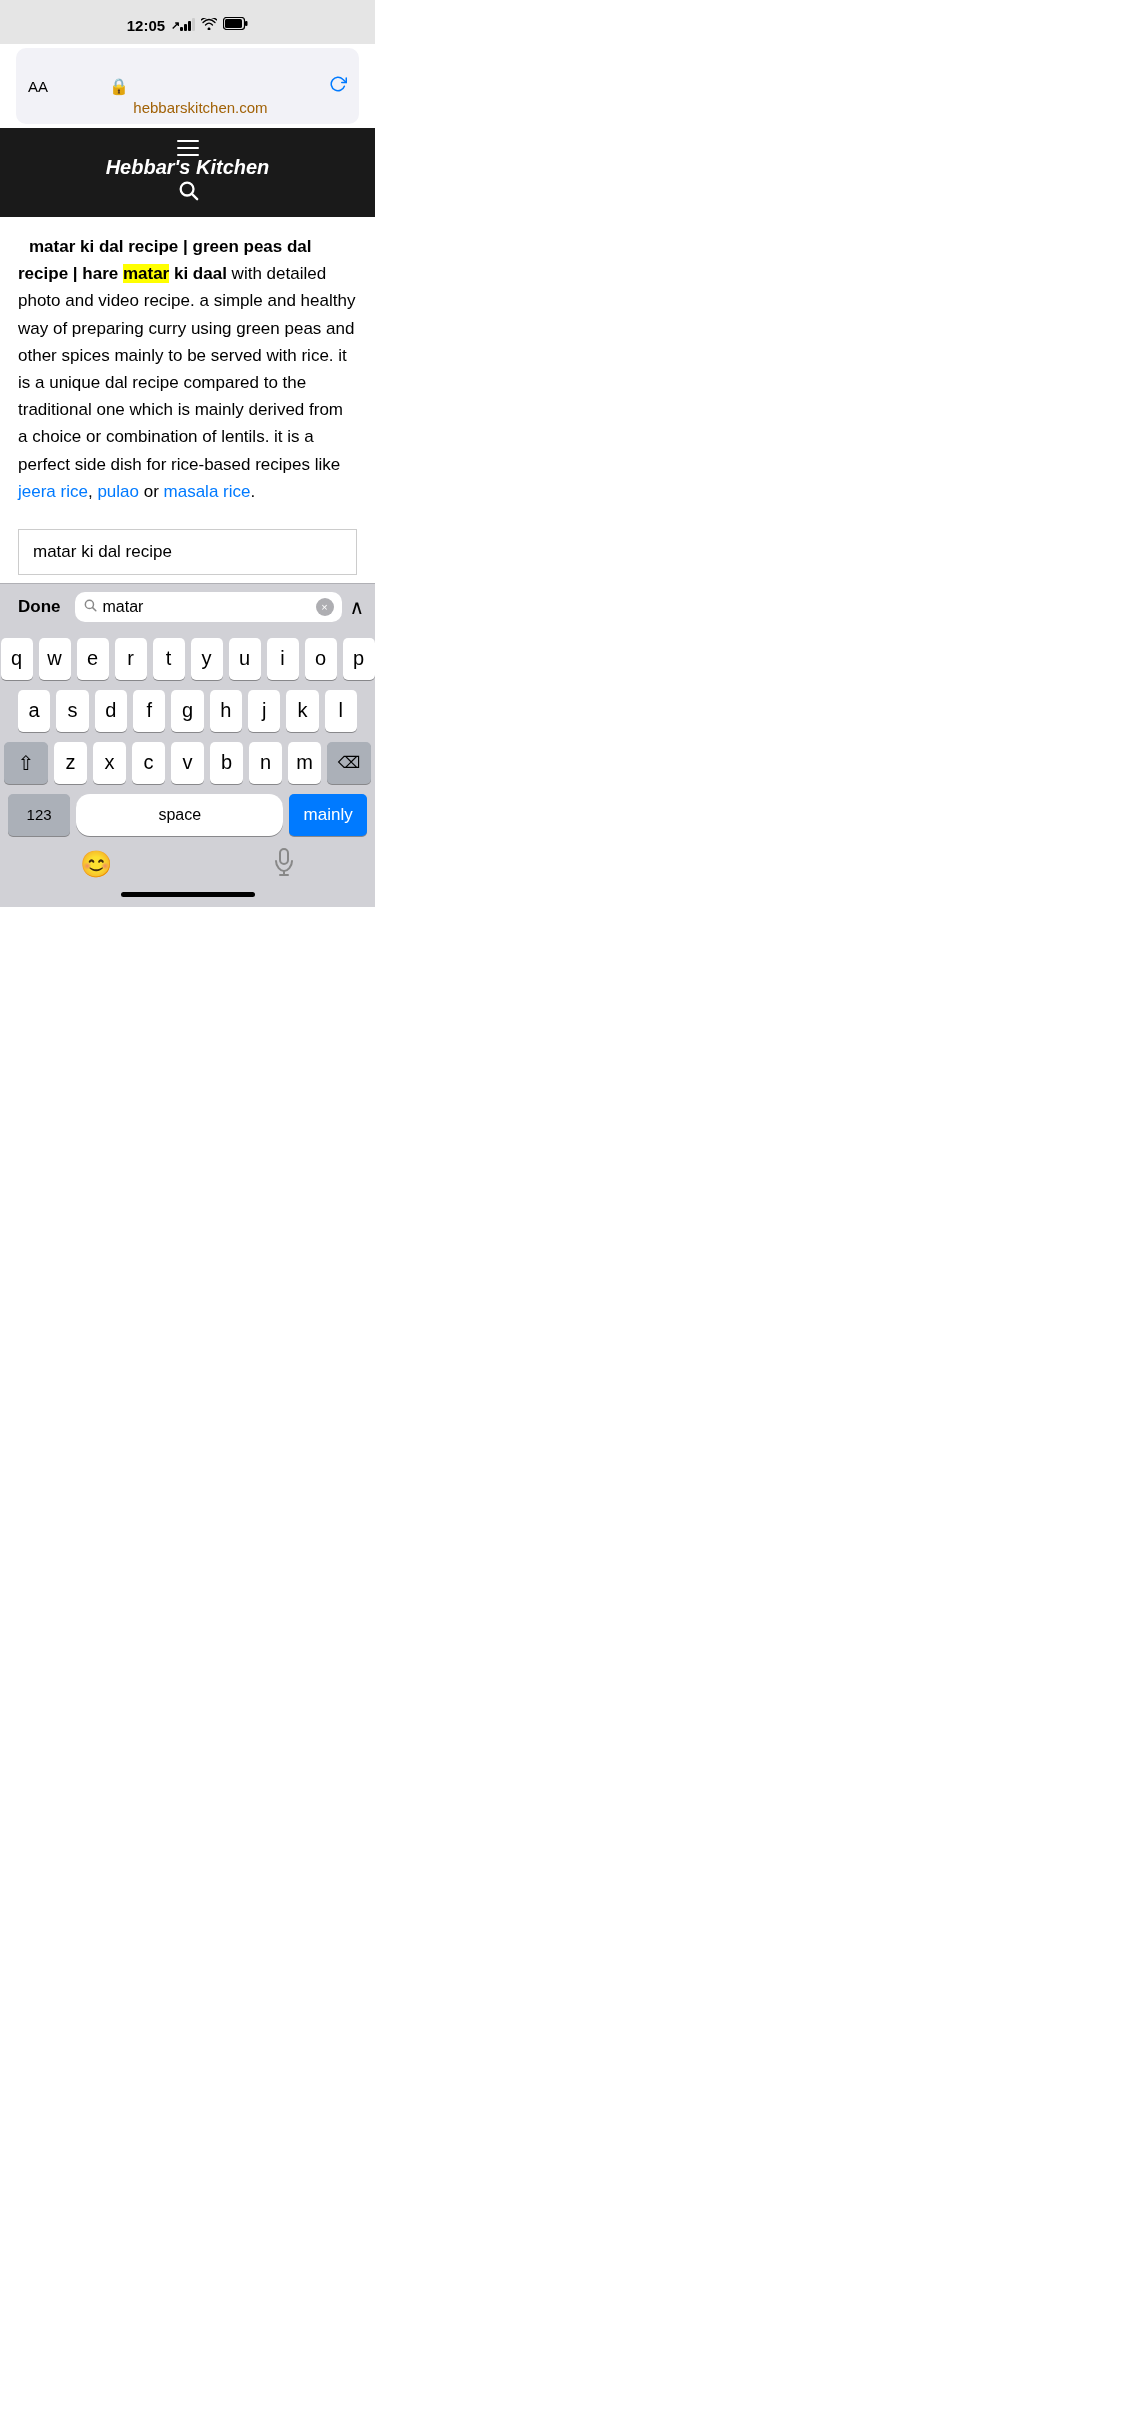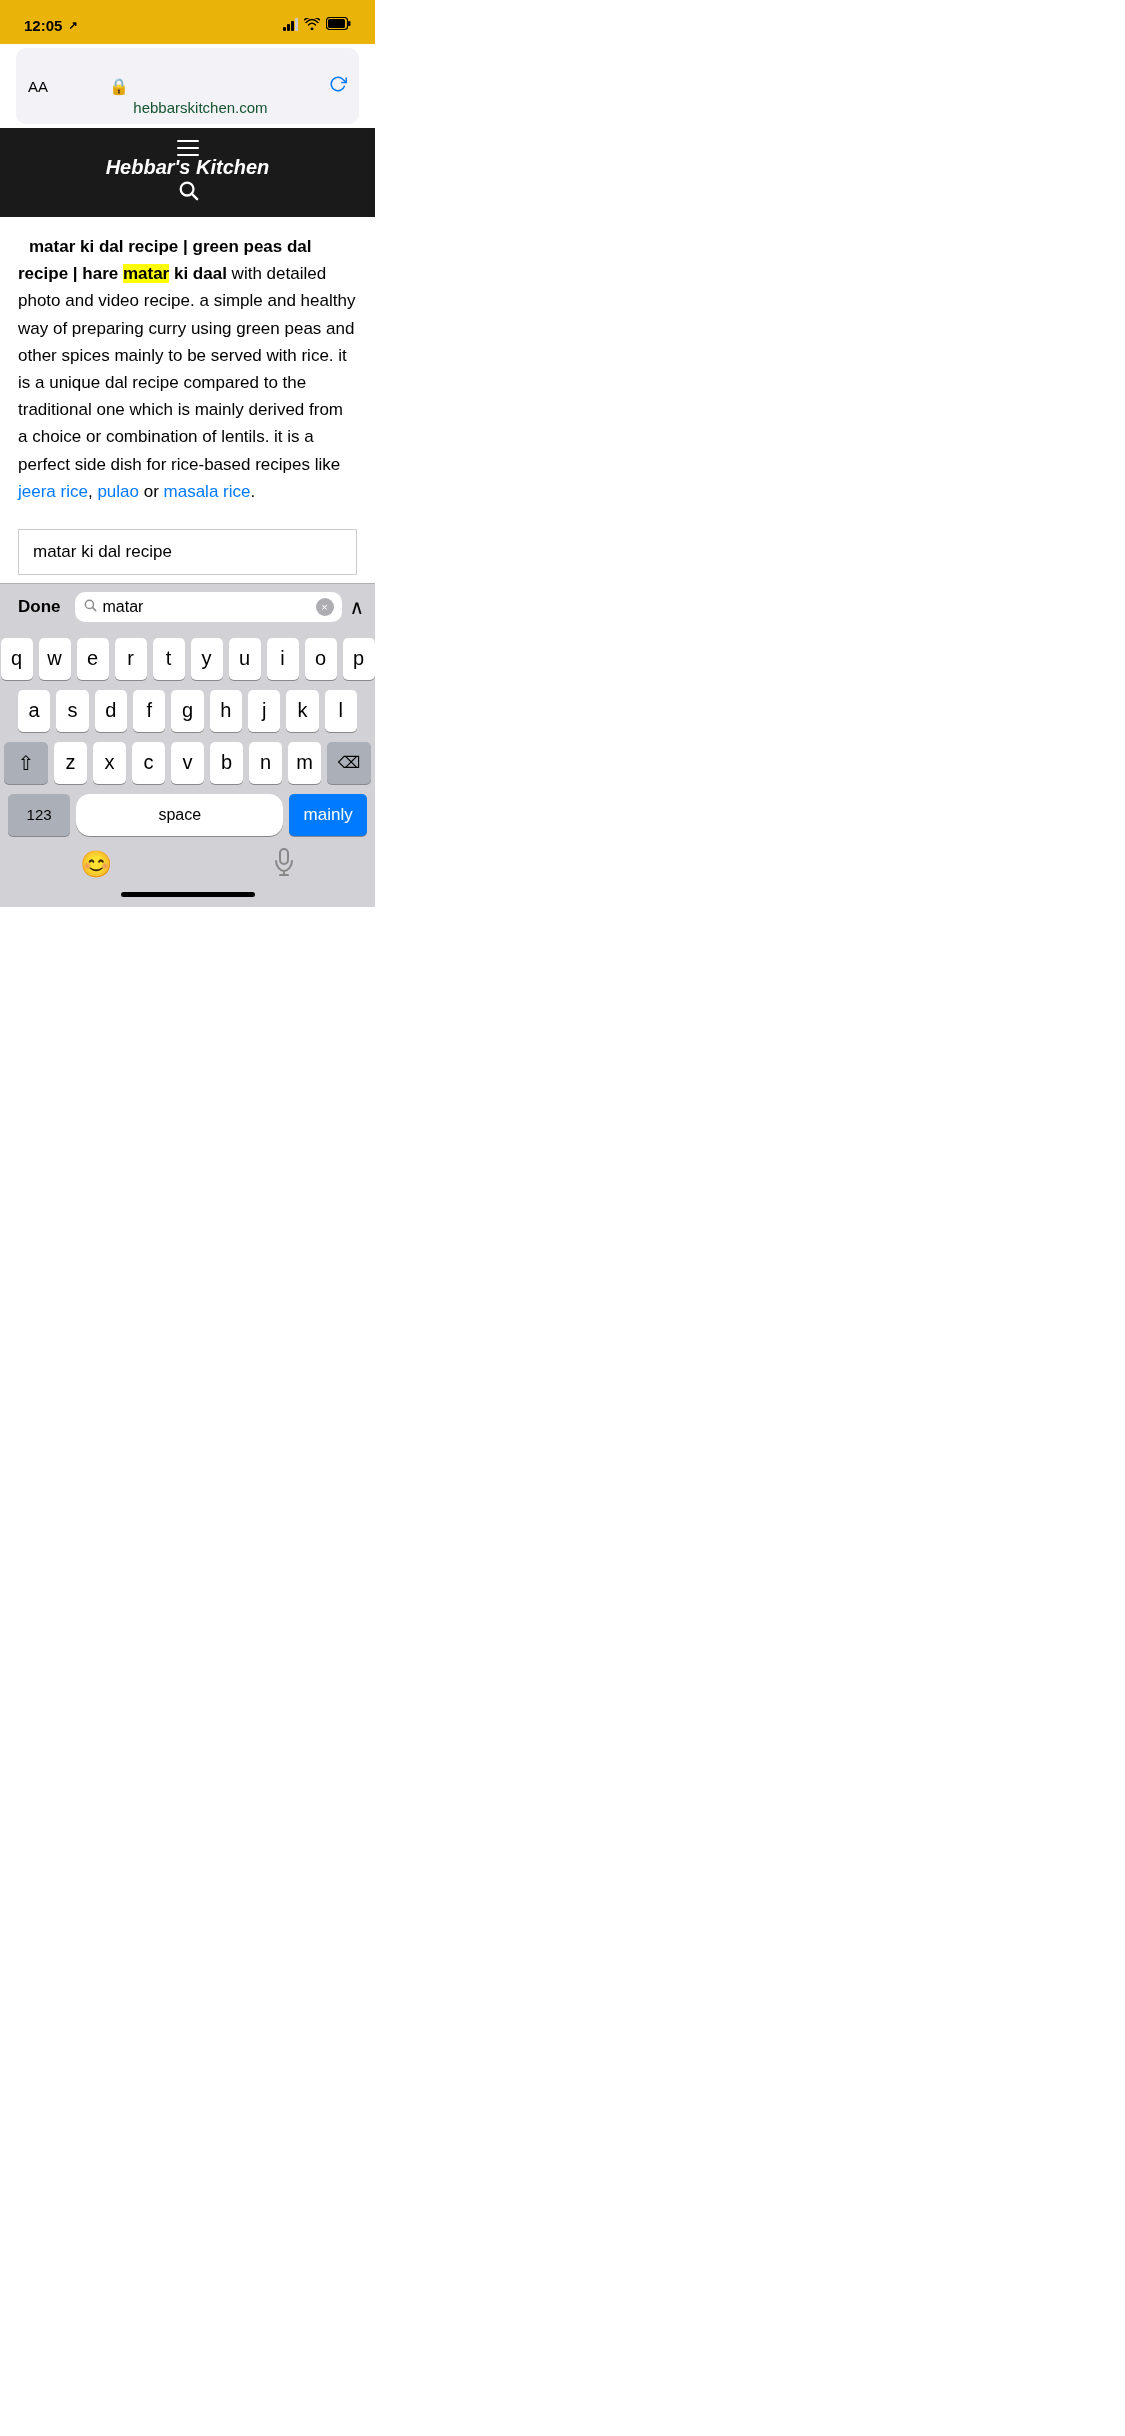--- a/index.html
+++ b/index.html
@@ -9,24 +9,24 @@
       background: #fff;
       width: 375px;
       min-height: 812px;
       overflow: hidden;
       position: relative;
     }
 
     
     .status-bar {
       display: flex;
-      justify-content: space-between;
-      align-items: center;
-      padding: 14px 24px 8px;
-      background: #eab308;
+      justify-content: center;
+      align-items: center;
+      padding: 14px 16px 8px;
+      background: #e5e5e5;
       height: 44px;
     }
     .status-time {
       font-size: 15px;
       font-weight: 600;
       color: #000;
       display: flex;
       align-items: center;
       gap: 4px;
     }
@@ -64,21 +64,21 @@
     }
     .address-center {
       display: flex;
       align-items: center;
       gap: 4px;
       flex: 1;
       justify-content: center;
     }
     .address-text {
       font-size: 15px;
-      color: #14532d;
+      color: #a16207;
       margin-top: 43px;
     }
     .address-right {
       color: #007aff;
     }
 
     
     .nav-bar {
       background: #1a1a1a;
       padding: 12px 20px;

